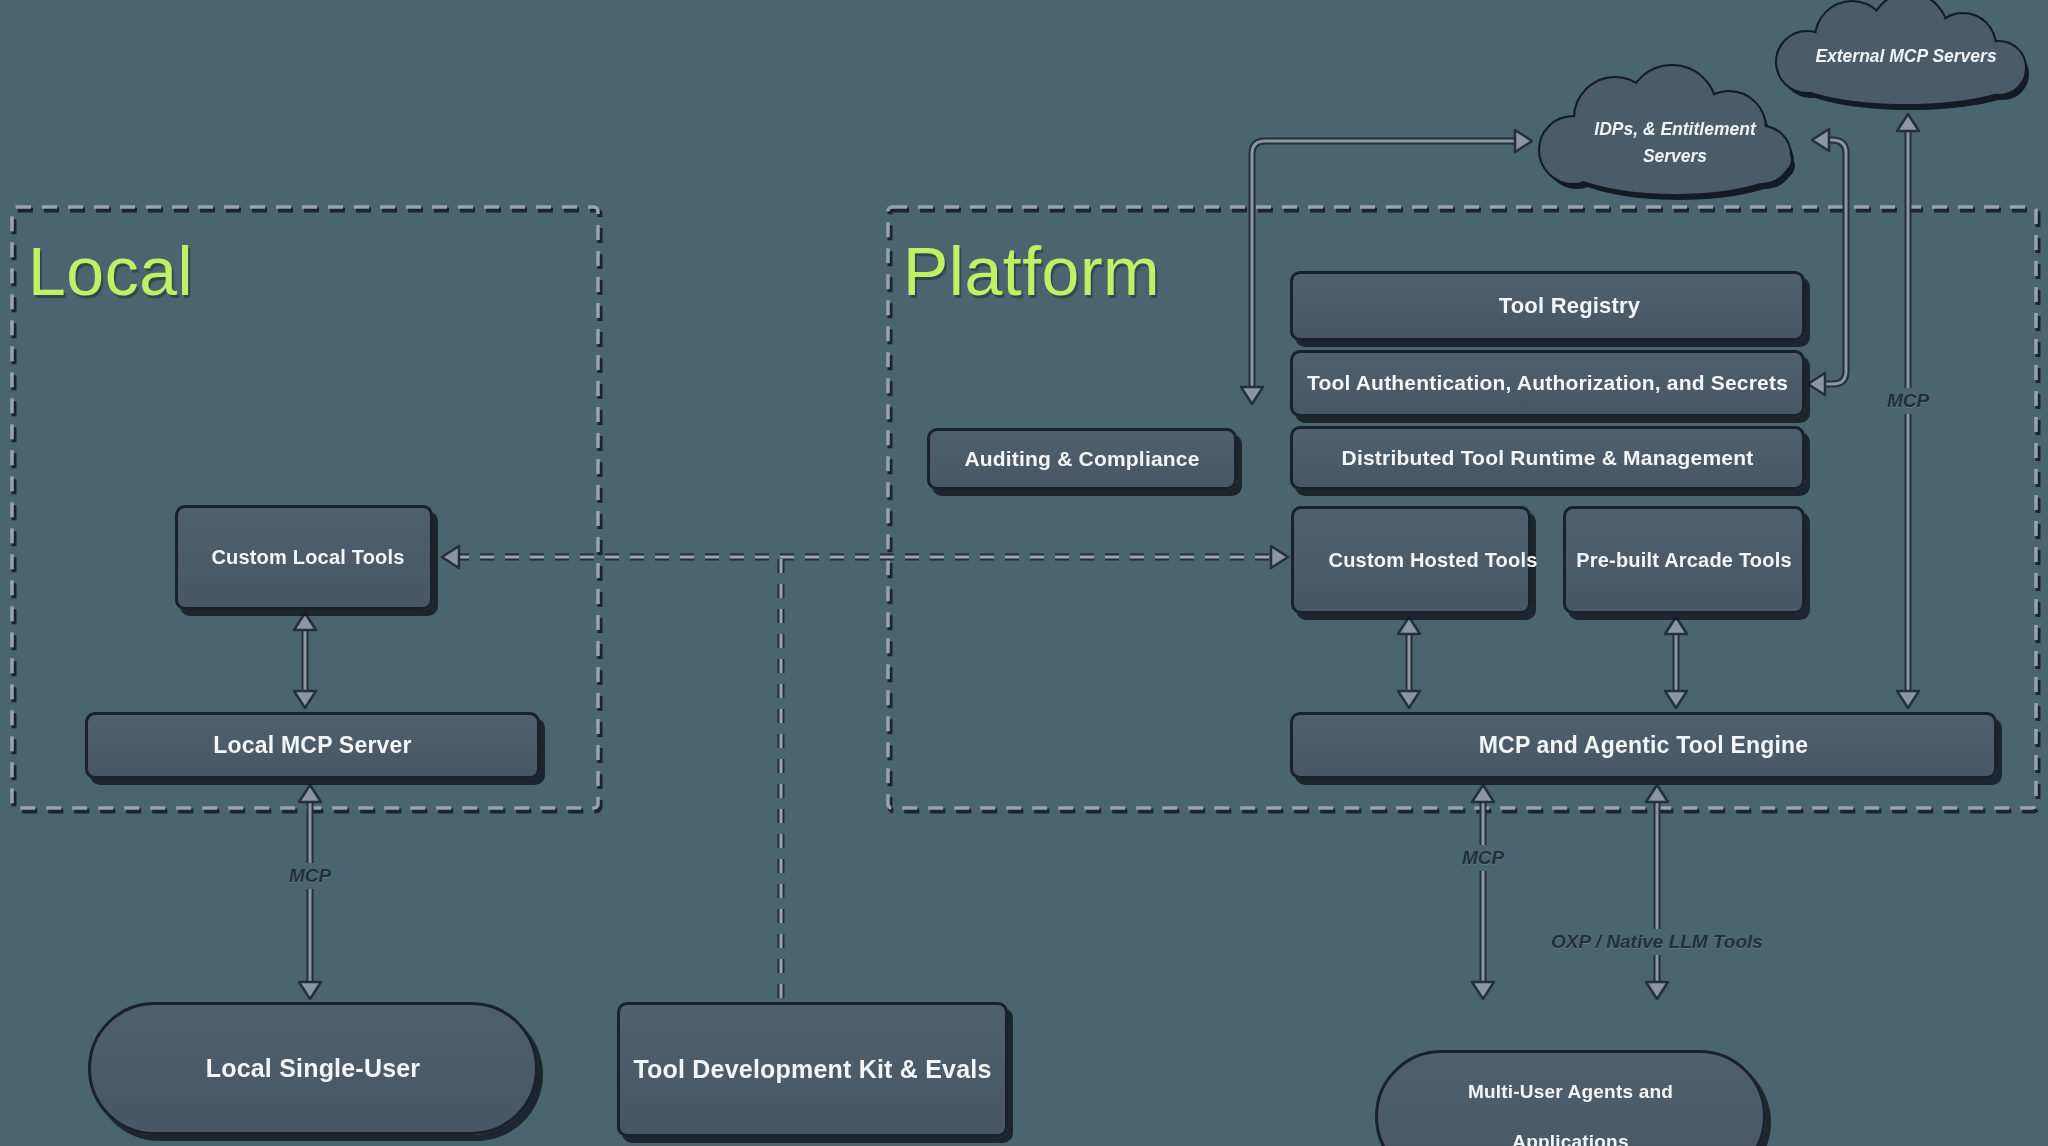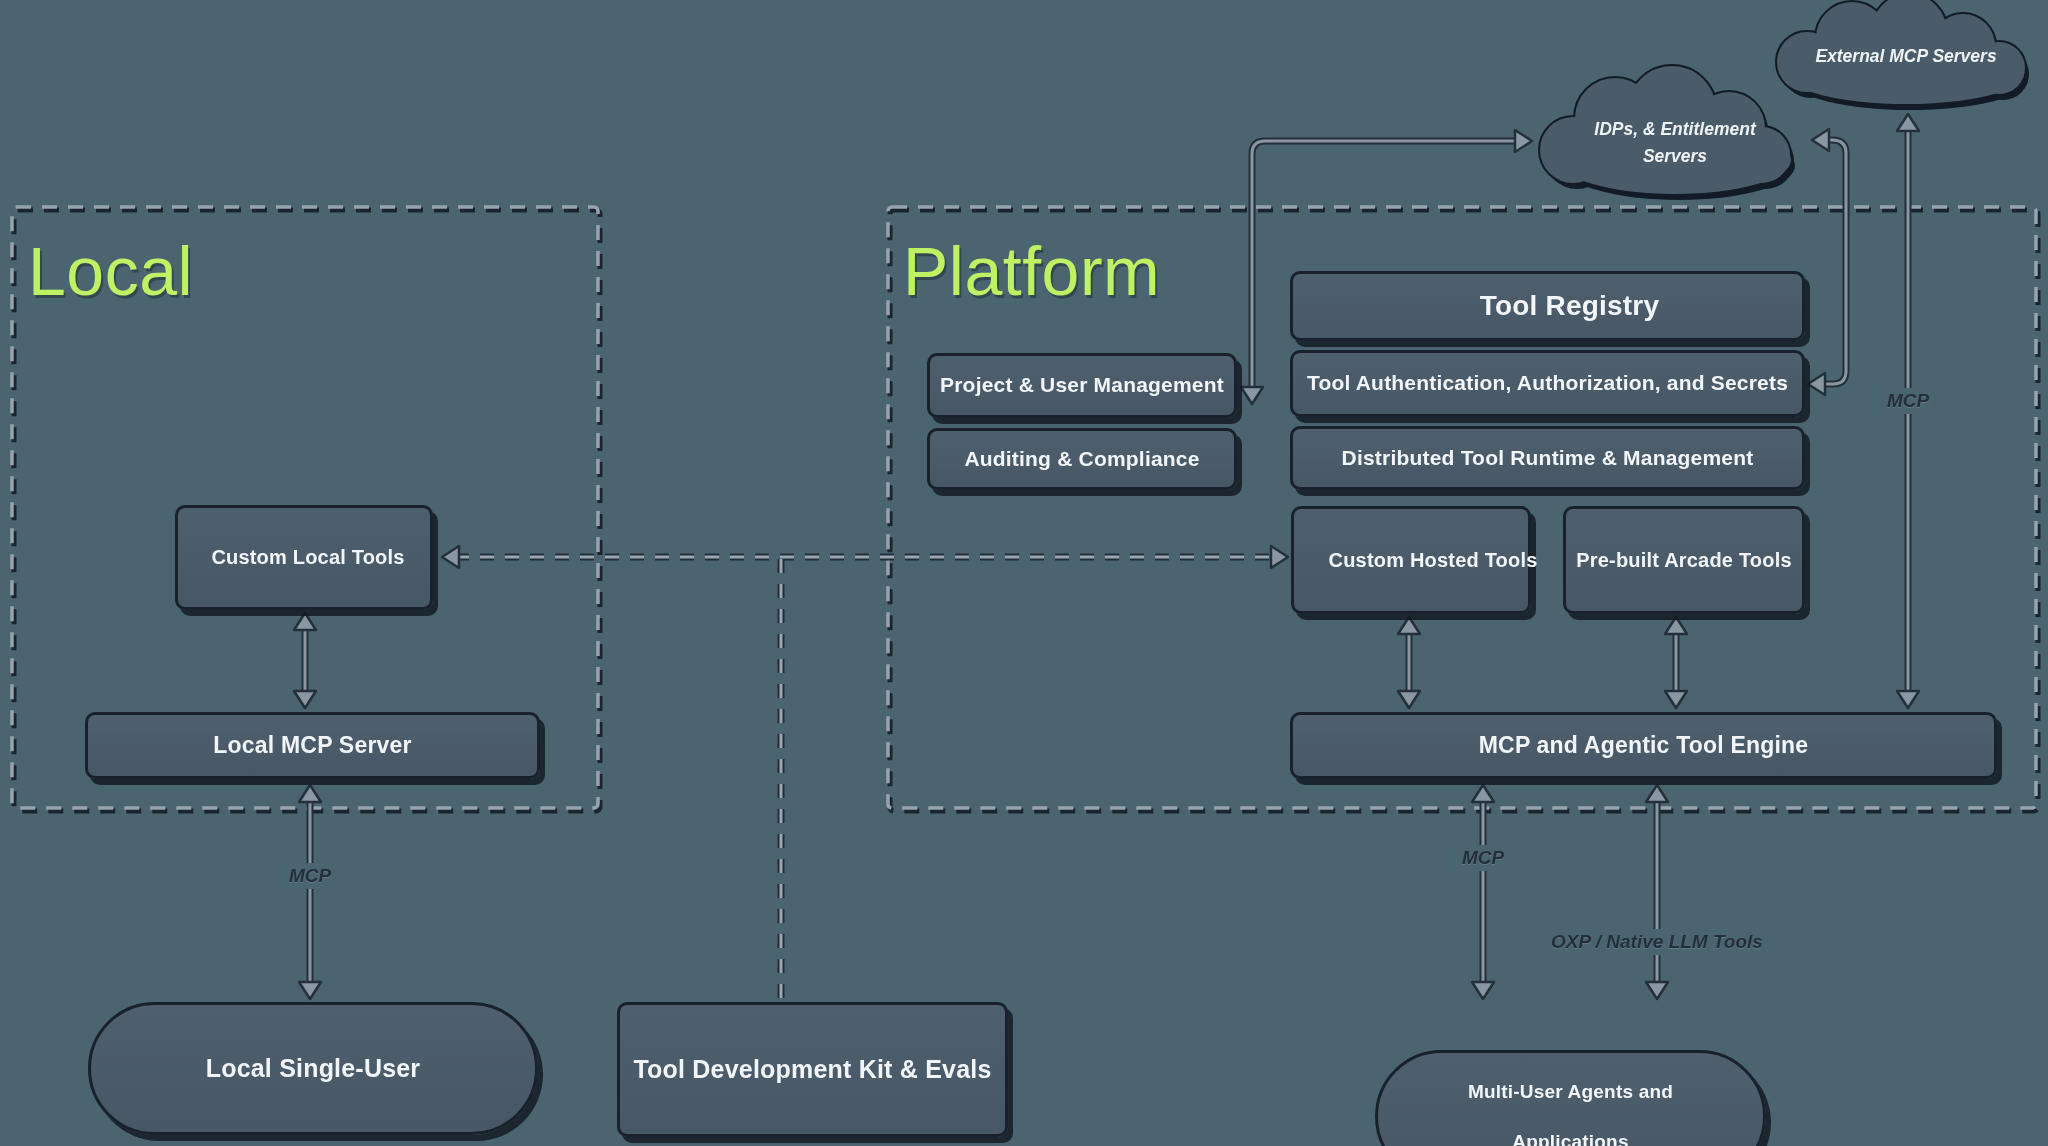--- a/index.html
+++ b/index.html
@@ -192,28 +192,25 @@
 
   <div class="zone-title" style="left:28px;top:237px;">Local</div>
   <div class="zone-title" style="left:903px;top:237px;">Platform</div>
 
   <div class="cloud-label" style="left:1906px;top:57px;">External MCP Servers</div>
   <div class="cloud-label" style="left:1675px;top:143px;">
     <div>IDPs, &amp; Entitlement</div>
     <div>Servers</div>
   </div>
 
-  <div class="node" style="left:927px;top:353px;width:310px;height:65px;font-size:21px;">
-    <span>Project &amp; User Management</span>
-  </div>
   <div class="node" style="left:927px;top:428px;width:310px;height:62px;font-size:21px;">
     <span>Auditing &amp; Compliance</span>
   </div>
 
-  <div class="node" style="left:1290px;top:271px;width:515px;height:70px;font-size:28px;padding-left:44px;">
+  <div class="node" style="left:1290px;top:271px;width:515px;height:70px;font-size:22px;padding-left:44px;">
     <span>Tool Registry</span>
   </div>
   <div class="node" style="left:1290px;top:350px;width:515px;height:67px;font-size:21px;">
     <span>Tool Authentication, Authorization, and Secrets</span>
   </div>
   <div class="node" style="left:1290px;top:426px;width:515px;height:64px;font-size:21px;">
     <span>Distributed Tool Runtime &amp; Management</span>
   </div>
 
   <div class="node" style="left:175px;top:505px;width:258px;height:105px;font-size:20px;padding-left:8px;">

